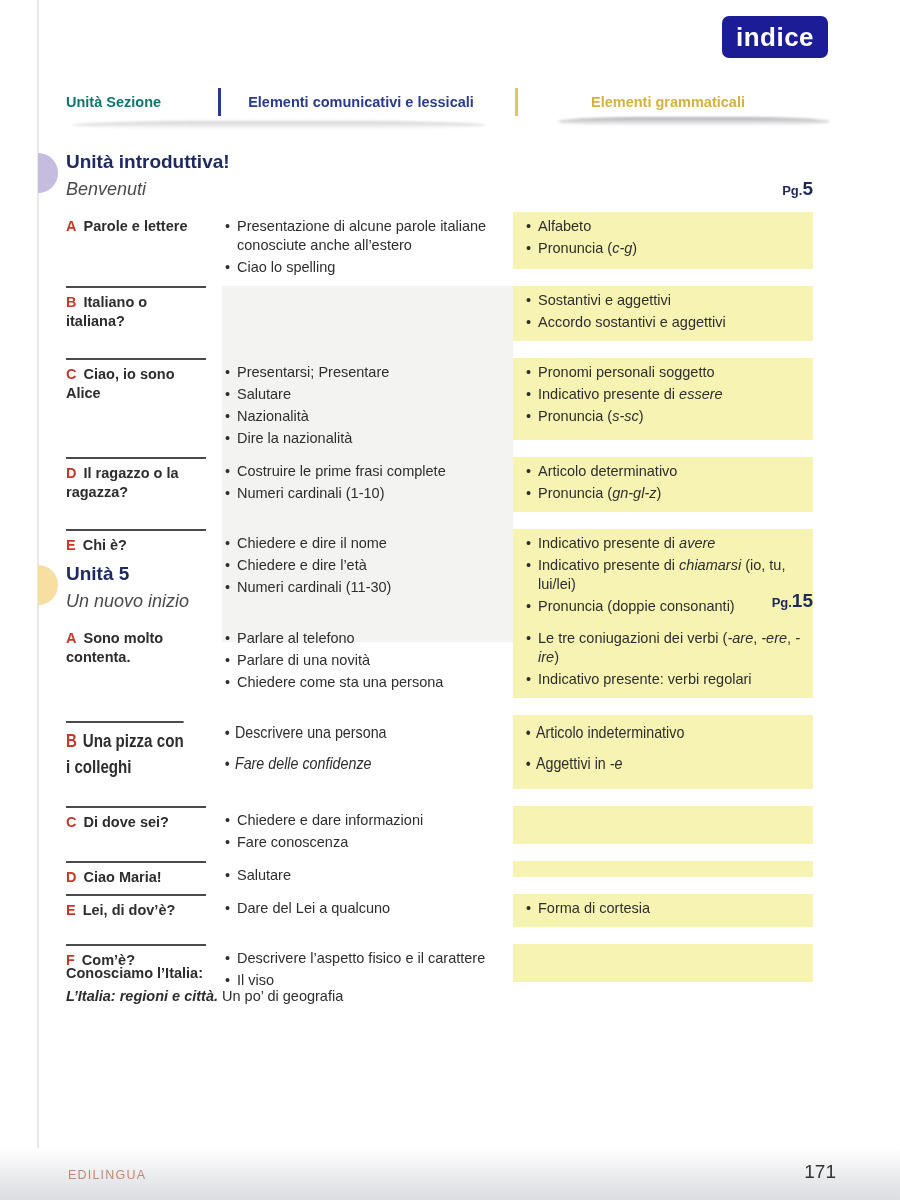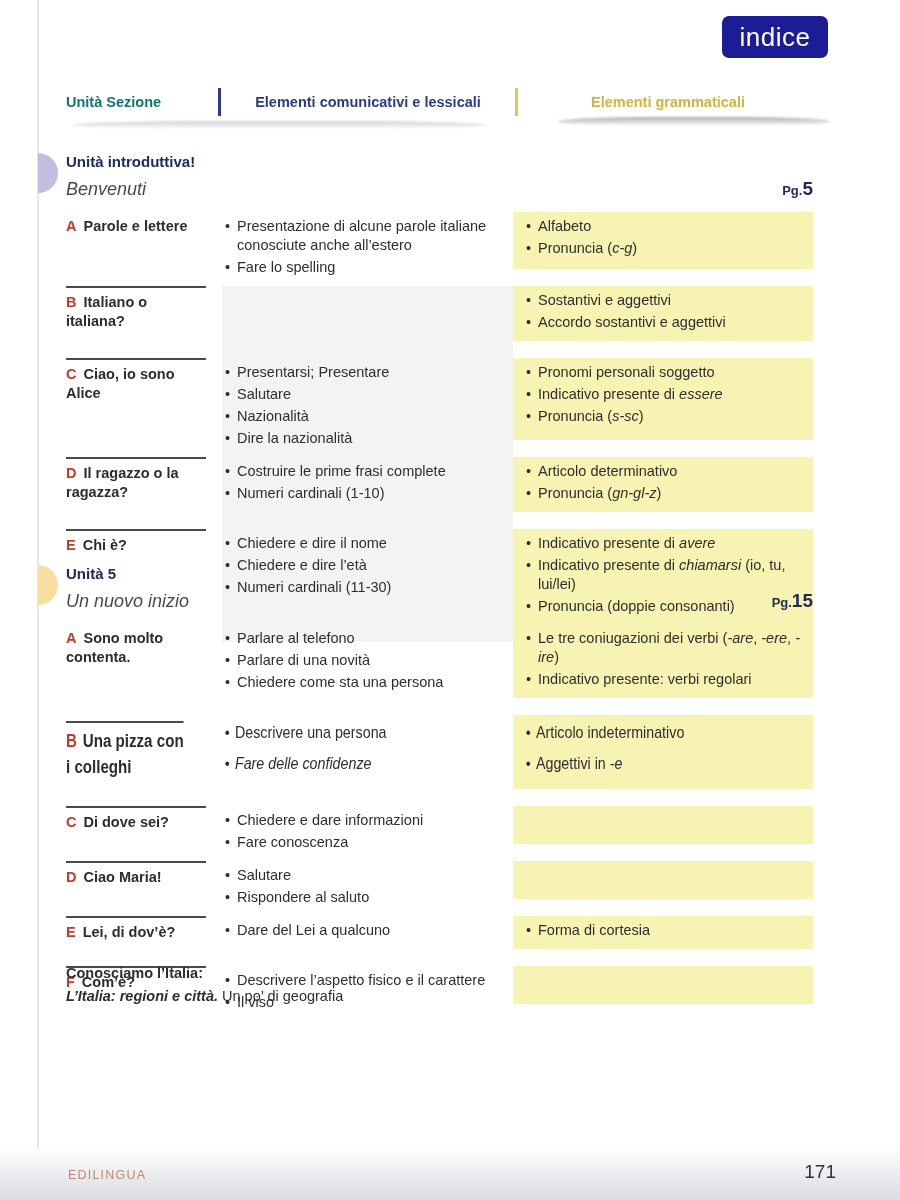--- a/index.html
+++ b/index.html
@@ -15,39 +15,39 @@
     border-radius:50% / 70%; filter:blur(1px); }
   .header-shadow2 { position:absolute; left:558px; top:117px; width:272px; height:9px;
     background:linear-gradient(to bottom, rgba(110,110,120,0.55), rgba(255,255,255,0));
     border-radius:50% / 70%; filter:blur(1px); }
 
   
   .badge {
     position:absolute; left:722px; top:16px; width:106px; height:42px;
     background:#1c1d96; border-radius:7px; color:#ffffff;
     display:flex; align-items:center; justify-content:center;
-    font-size:26px; font-weight:400; letter-spacing:0.5px;text-align:center;
+    font-size:26px; font-weight:700; letter-spacing:0.5px;text-align:center;
   }
 
   
   .thead { position:absolute; left:66px; top:92px; width:747px; height:26px; font-size:14.5px; font-weight:700; }
   .th1 { position:absolute; left:0; top:2px; color:#0f766e; }
   .sep-blue { position:absolute; left:152px; top:-4px; width:3px; height:28px; background:#2a3a8c; }
-  .th2 { position:absolute; left:168px; top:2px; width:268px; text-align:center; color:#2a3a8c; }
+  .th2 { position:absolute; left:161px; top:2px; width:268px; text-align:center; color:#2a3a8c; }
   .sep-yellow { position:absolute; left:449px; top:-4px; width:3px; height:28px; background:#e4c94e; }
   .th3 { position:absolute; left:462px; top:2px; width:280px; text-align:center; color:#d4b23f; }
 
   
   .unit { position:absolute; left:66px; width:747px; }
   .unit-0 { top:150px; }
   .unit-1 { top:562px; }
   .unit-tab { position:absolute; left:-28px; top:3px; width:20px; height:40px; border-radius:0 20px 20px 0; }
   .unit-0 .unit-tab { background:#c6bce0; }
   .unit-1 .unit-tab { background:#f6dfa0; }
-  .unit-title { font-size:15px; font-weight:700; color:#1f2a63; line-height:24px; }
+  .unit-title { font-size:19px; font-weight:700; color:#1f2a63; line-height:24px; }
   .unit-subrow { display:flex; justify-content:space-between; align-items:flex-end; height:26px; }
   .unit-subtitle { font-style:italic; font-size:18px; color:#4a4a4a; }
   .pgref { color:#1e2a55; white-space:nowrap; }
   .pgref .pg-label { font-size:13px; font-weight:600; }
   .pgref .pg-num { font-size:19px; font-weight:600; }
 
   
   .rows { margin-top:12px; }
   .row { display:grid; grid-template-columns:156px 291px 300px; }
   .cell { font-size:14.5px; line-height:19px; padding-bottom:6px; }
@@ -106,21 +106,21 @@
       <div class="unit-subtitle">Benvenuti</div>
       <div class="pgref"><span class="pg-label">Pg.</span><span class="pg-num">5</span></div>
     </div>
     <div class="rows">
         <div class="row">
           <div class="cell label-cell">
             <div class="label-inner"><span class="row-letter">A</span><span class="row-name">Parole e lettere</span></div>
           </div>
           <div class="cell comm-cell">
             <div class="bullet">Presentazione di alcune parole italiane conosciute anche all’estero</div>
-            <div class="bullet">Fare lo spelling</div>
+            <div class="bullet">Ciao lo spelling</div>
           </div>
           <div class="cell gram-cell">
             <div class="bullet">Alfabeto</div>
             <div class="bullet">Pronuncia (<i>c-g</i>)</div>
           </div>
         </div>
         <div class="row ruled">
           <div class="cell label-cell">
             <div class="label-inner"><span class="row-letter">B</span><span class="row-name">Italiano o italiana?</span></div>
           </div>
@@ -221,21 +221,20 @@
             <div class="bullet">Fare conoscenza</div>
           </div>
           <div class="cell gram-cell"></div>
         </div>
         <div class="row ruled">
           <div class="cell label-cell">
             <div class="label-inner"><span class="row-letter">D</span><span class="row-name">Ciao Maria!</span></div>
           </div>
           <div class="cell comm-cell">
             <div class="bullet">Salutare</div>
-            <div class="bullet">Rispondere al saluto</div>
           </div>
           <div class="cell gram-cell"></div>
         </div>
         <div class="row ruled">
           <div class="cell label-cell">
             <div class="label-inner"><span class="row-letter">E</span><span class="row-name">Lei, di dov’è?</span></div>
           </div>
           <div class="cell comm-cell">
             <div class="bullet">Dare del Lei a qualcuno</div>
           </div>

